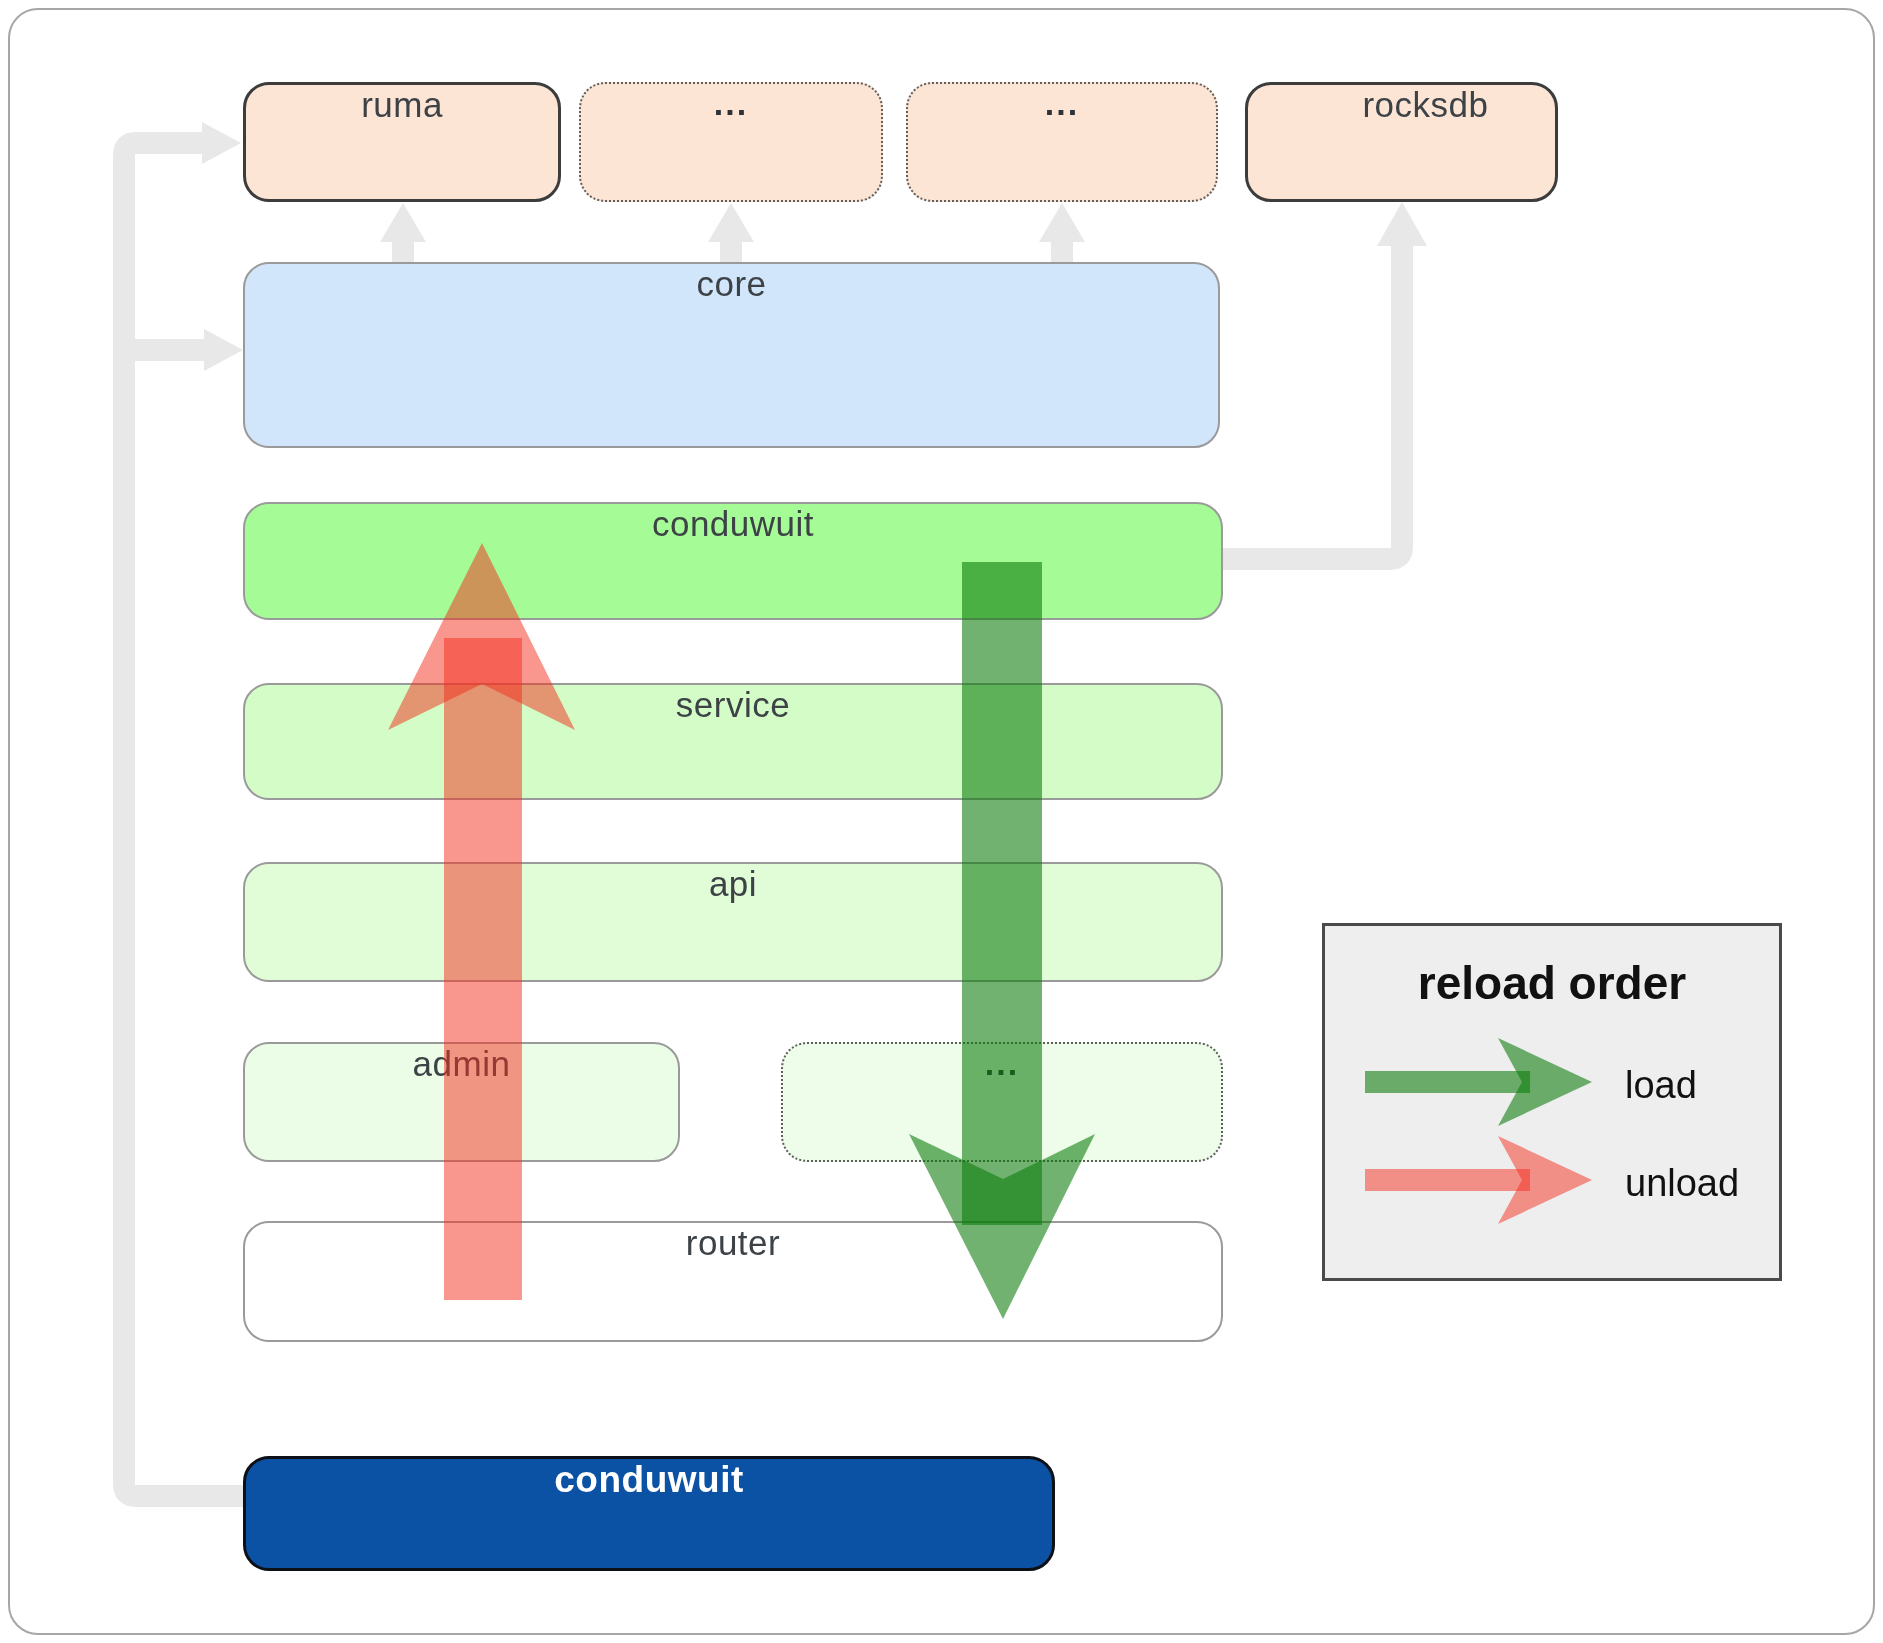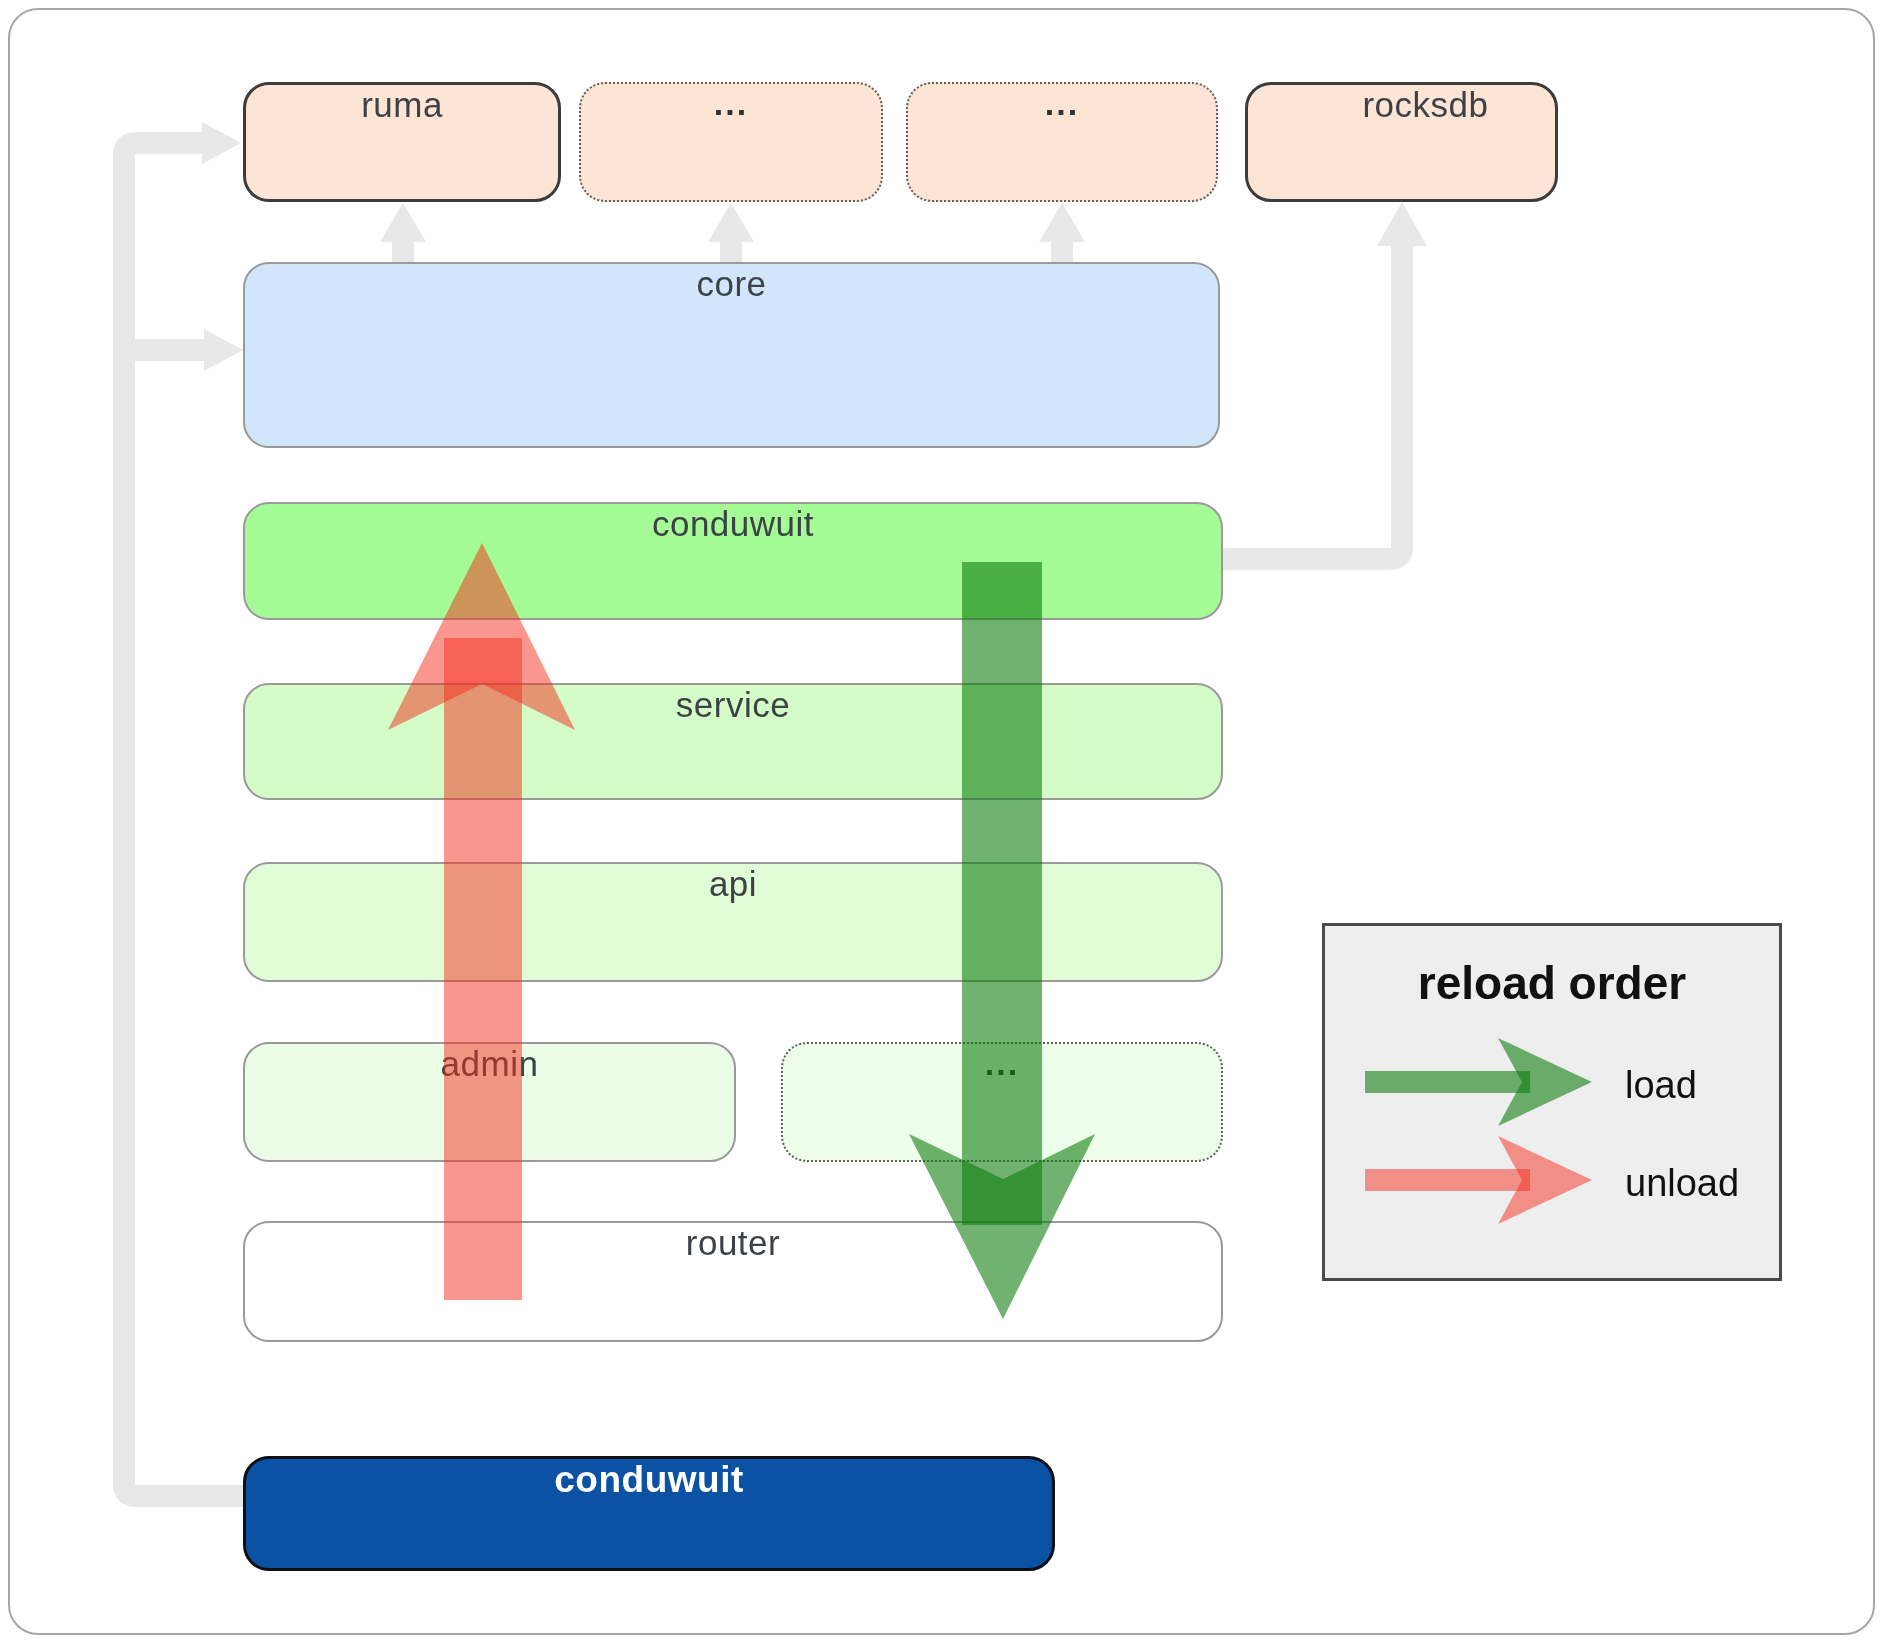--- a/index.html
+++ b/index.html
@@ -26,21 +26,21 @@
   .dots{font-weight:bold;font-size:34px;color:var(--dots-dark,#2f3338);letter-spacing:2px;}
 
   .b-ruma     {left:243px;top:82px;width:318px;height:120px;background:var(--peach,#fce5d4);}
   .b-more1    {left:579px;top:82px;width:304px;height:120px;background:var(--peach,#fce5d4);}
   .b-more2    {left:906px;top:82px;width:312px;height:120px;background:var(--peach,#fce5d4);}
   .b-rocksdb  {left:1245px;top:82px;width:313px;height:120px;background:var(--peach,#fce5d4);padding-left:48px;}
   .b-core     {left:243px;top:262px;width:977px;height:186px;background:var(--core-blue,#d1e6fb);}
   .b-database {left:243px;top:502px;width:980px;height:118px;background:var(--db-green,#a5fb95);}
   .b-service  {left:243px;top:683px;width:980px;height:117px;background:var(--service-green,#d3fcc7);}
   .b-api      {left:243px;top:862px;width:980px;height:120px;background:var(--api-green,#e1fdd8);}
-  .b-admin    {left:243px;top:1042px;width:493px;height:120px;background:var(--admin-green,#ebfde7);}
+  .b-admin    {left:243px;top:1042px;width:437px;height:120px;background:var(--admin-green,#ebfde7);}
   .b-more3    {left:781px;top:1042px;width:442px;height:120px;background:var(--admin-more-green,#eefdea);}
   .b-router   {left:243px;top:1221px;width:980px;height:121px;background:var(--router-white,#ffffff);}
   .b-conduwuit{left:243px;top:1443px;width:812px;height:115px;background:var(--conduwuit-navy,#0b52a5);
                border:3px solid #0d1117;color:var(--conduwuit-text,#ffffff);font-weight:600;font-size:37px;margin-top:13px;}
 
   .legend{
     position:absolute;left:1322px;top:923px;width:460px;height:358px;z-index:3;
     box-sizing:border-box;background:var(--legend-bg,#eeeeee);
     border:3px solid var(--legend-border,#4a4a4a);
   }

